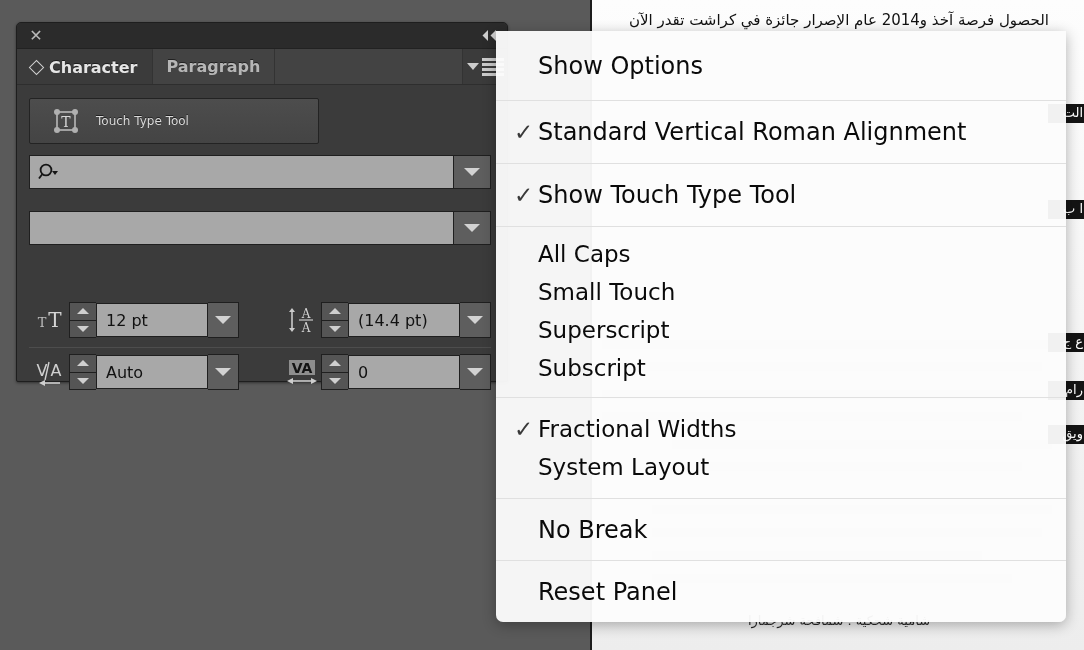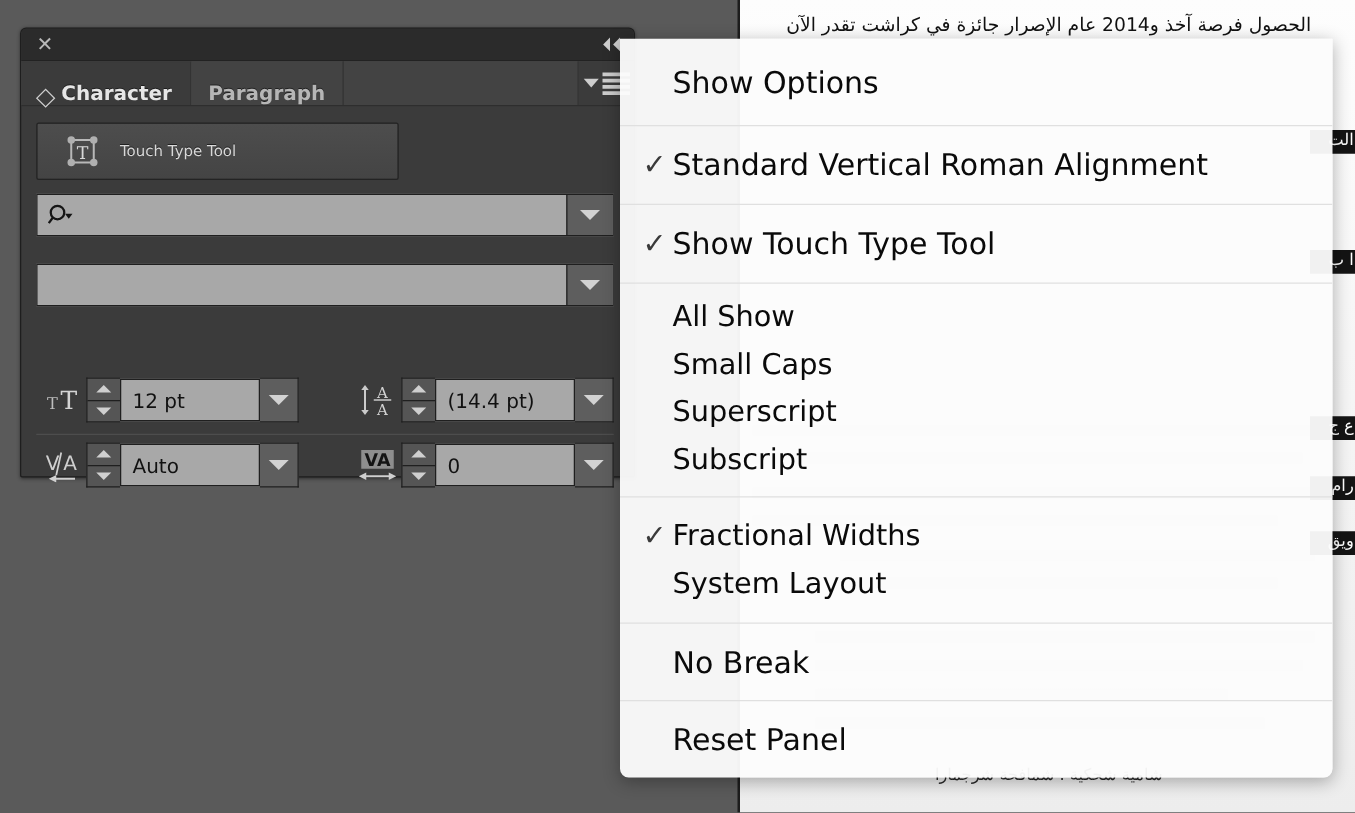--- a/index.html
+++ b/index.html
@@ -55,21 +55,21 @@
   }
   #panel-collapse{
     position:absolute;right:8px;top:4px;width:20px;height:17px;cursor:pointer;
     color:#cfcfcf;
   }
   #tabbar{
     position:relative;height:35px;background:#434343;
     border-bottom:1px solid #2e2e2e;display:flex;align-items:stretch;
   }
   .tab{
-    position:relative;display:flex;align-items:flex-end;
+    position:relative;display:flex;align-items:center;
     padding:0 14px;font-size:16px;font-weight:bold;
     color:#b6b6b6;border-right:1px solid #333;
     background:#434343;cursor:pointer;text-shadow:0 -1px 0 rgba(0,0,0,.5);
   }
   .tab.active{background:#3b3b3b;color:#e6e6e6;border-top:1px solid #3b3b3b;}
   .tab .diamond{
     display:inline-block;width:9px;height:9px;margin-right:7px;
     border:1.4px solid #cfcfcf;transform:rotate(45deg);
   }
   #tab-spacer{flex:1;background:#434343;border-right:1px solid #333;}
@@ -383,25 +383,25 @@
 
   <div class="mi-row" style="height:62px;">
     <span class="mi-check">✓</span>
     <span class="mi-text">Show Touch Type Tool</span>
   </div>
   <div class="mi-sep"></div>
 
   <div style="height:8px;"></div>
   <div class="mi-row compact">
     <span class="mi-check"></span>
-    <span class="mi-text">All Show</span>
-  </div>
-  <div class="mi-row compact">
-    <span class="mi-check"></span>
-    <span class="mi-text">Small Caps</span>
+    <span class="mi-text">All Caps</span>
+  </div>
+  <div class="mi-row compact">
+    <span class="mi-check"></span>
+    <span class="mi-text">Small Touch</span>
   </div>
   <div class="mi-row compact">
     <span class="mi-check"></span>
     <span class="mi-text">Superscript</span>
   </div>
   <div class="mi-row compact">
     <span class="mi-check"></span>
     <span class="mi-text">Subscript</span>
   </div>
   <div style="height:10px;"></div>

